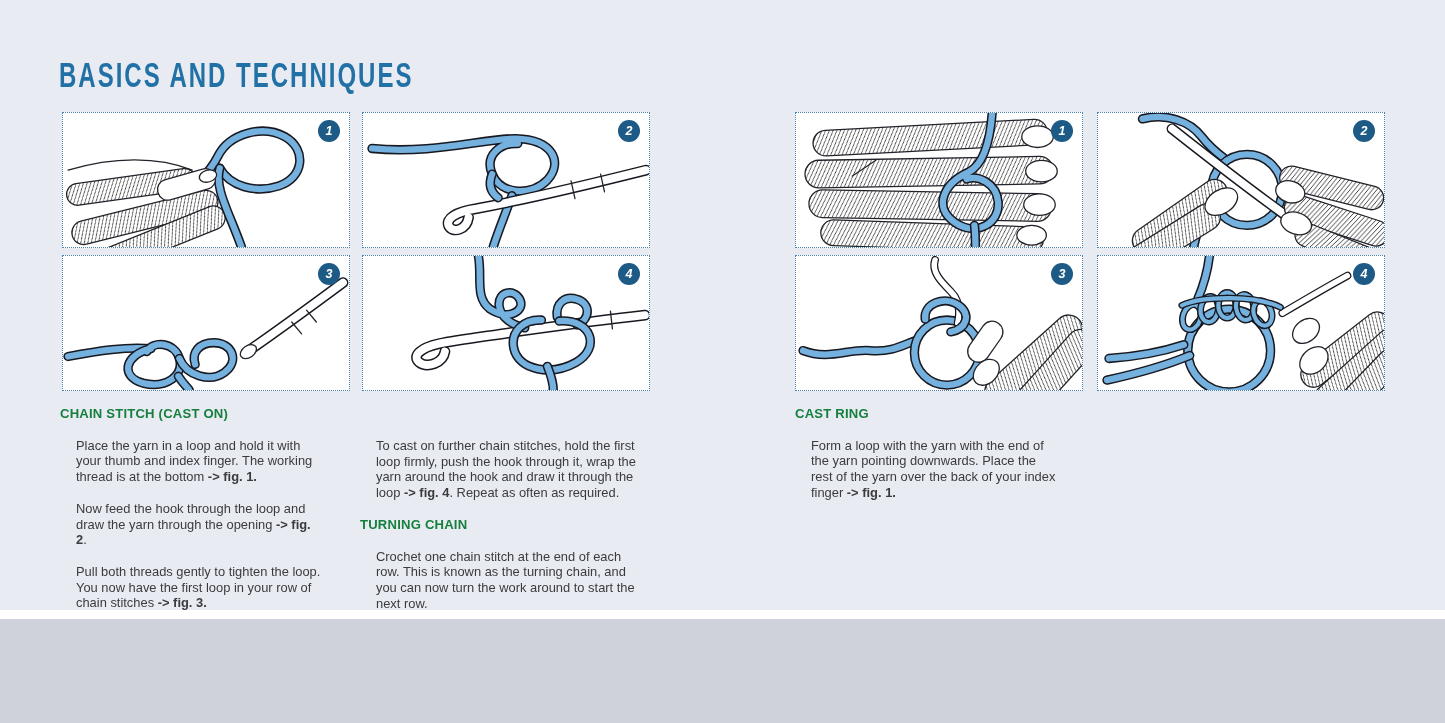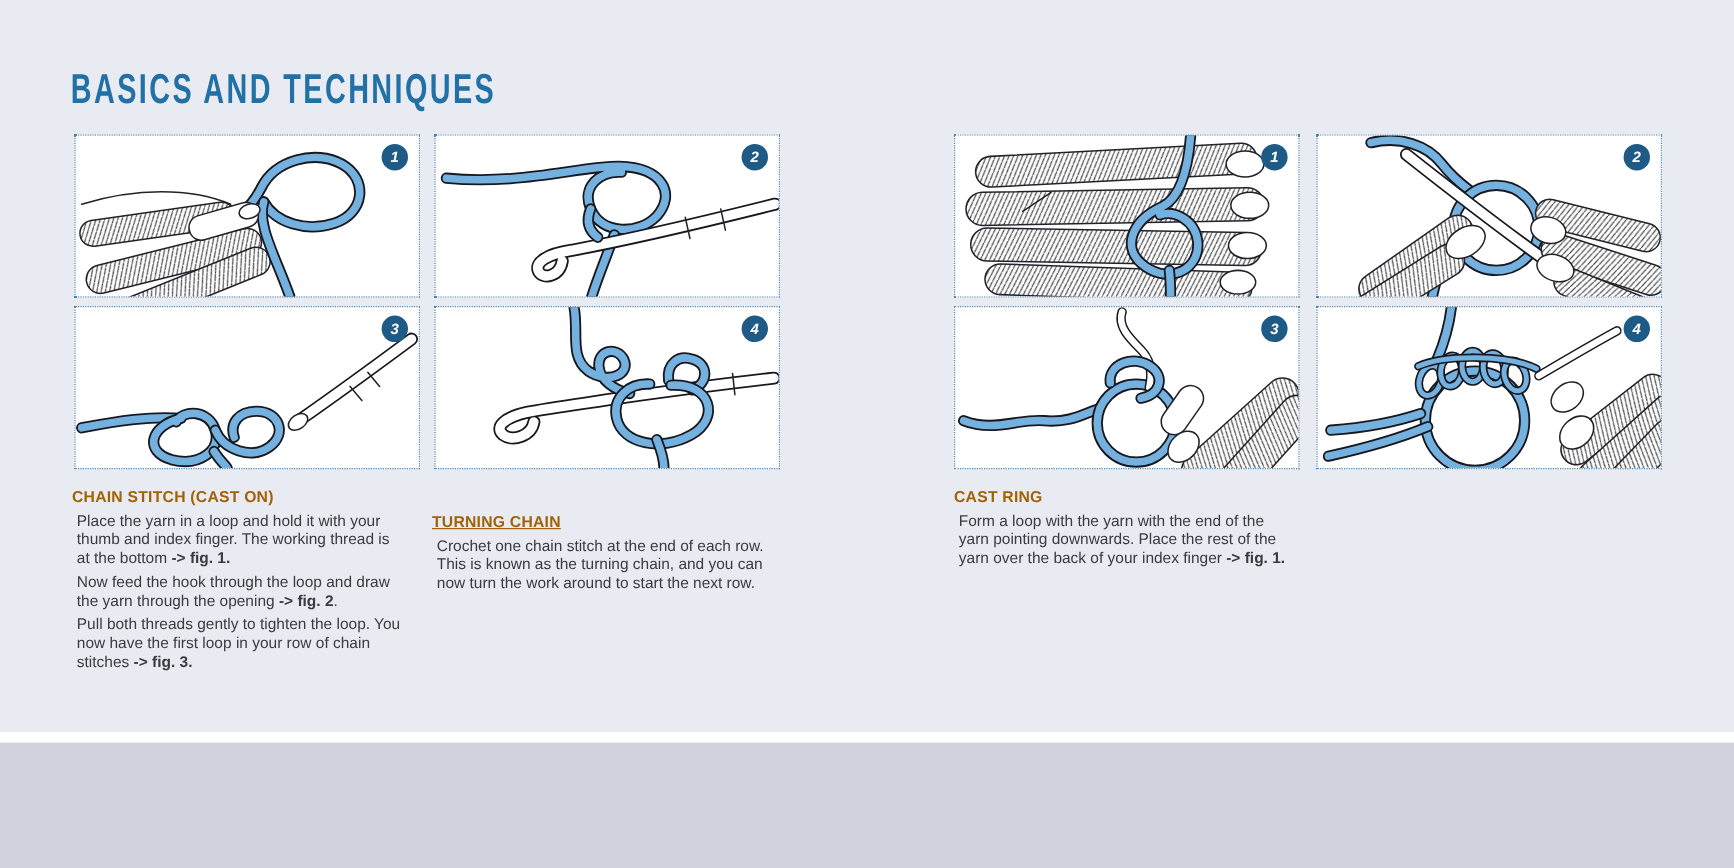--- a/index.html
+++ b/index.html
@@ -25,26 +25,26 @@
     border-radius:50%;background:#1d5a86;color:#ffffff;
     font-size:12.5px;font-weight:bold;
     display:flex;align-items:center;justify-content:center;
     font-style:italic;
   }
   .tcol{
     position:absolute;top:406px;
     font-size:12.9px;line-height:15.7px;color:#3b3b3d;
   }
   .tcol.offset{padding-top:16px;}
-  .tcol p{margin:4px;}
+  .tcol p{margin:16px;}
   .sec-heading{
-    color:#a16207;font-weight:bold;font-size:13.1px;margin:0;
+    color:#15803d;font-weight:bold;font-size:13.1px;margin:0;
     letter-spacing:0.2px;
   }
-  .sec-heading.spaced{margin-top:5px;text-decoration:underline;}
+  .sec-heading.spaced{margin-top:5px;}
   .footer{
     position:absolute;top:692px;
     font-size:11.4px;font-weight:bold;color:#2b2b2d;letter-spacing:0.5px;
     white-space:nowrap;
   }
   .footer .sep{margin:0 7px;}
   .bottom-strip{
     position:absolute;left:0;bottom:0;width:100%;height:9px;background:#ffffff;
   }
   
@@ -234,20 +234,21 @@
     <span class="badge">4</span>
   </div>
 
   <div class="tcol" style="left:60px;width:280px">
       <div class="sec-heading">CHAIN STITCH (CAST ON)</div>
       <p><span>Place the yarn in a loop and hold it with your thumb and index finger. The working thread is at the bottom </span><b>-&gt; fig. 1.</b></p>
       <p><span>Now feed the hook through the loop and draw the yarn through the opening </span><b>-&gt; fig. 2</b><span>.</span></p>
       <p><span>Pull both threads gently to tighten the loop. You now have the first loop in your row of chain stitches </span><b>-&gt; fig. 3.</b></p>
     </div>
   <div class="tcol offset" style="left:360px;width:292px">
+      <p><span>To cast on further chain stitches, hold the first loop firmly, push the hook through it, wrap the yarn around the hook and draw it through the loop </span><b>-&gt; fig. 4</b><span>. Repeat as often as required.</span></p>
       <div class="sec-heading spaced">TURNING CHAIN</div>
       <p><span>Crochet one chain stitch at the end of each row. This is known as the turning chain, and you can now turn the work around to start the next row.</span></p>
     </div>
   <div class="tcol" style="left:795px;width:280px">
       <div class="sec-heading">CAST RING</div>
       <p><span>Form a loop with the yarn with the end of the yarn pointing downwards. Place the rest of the yarn over the back of your index finger </span><b>-&gt; fig. 1.</b></p>
     </div>
 
   <div class="footer" style="left:62px">
     <span>6</span><span class="sep">—</span><span>MINI AMIGURUMI ZODIAC</span>

